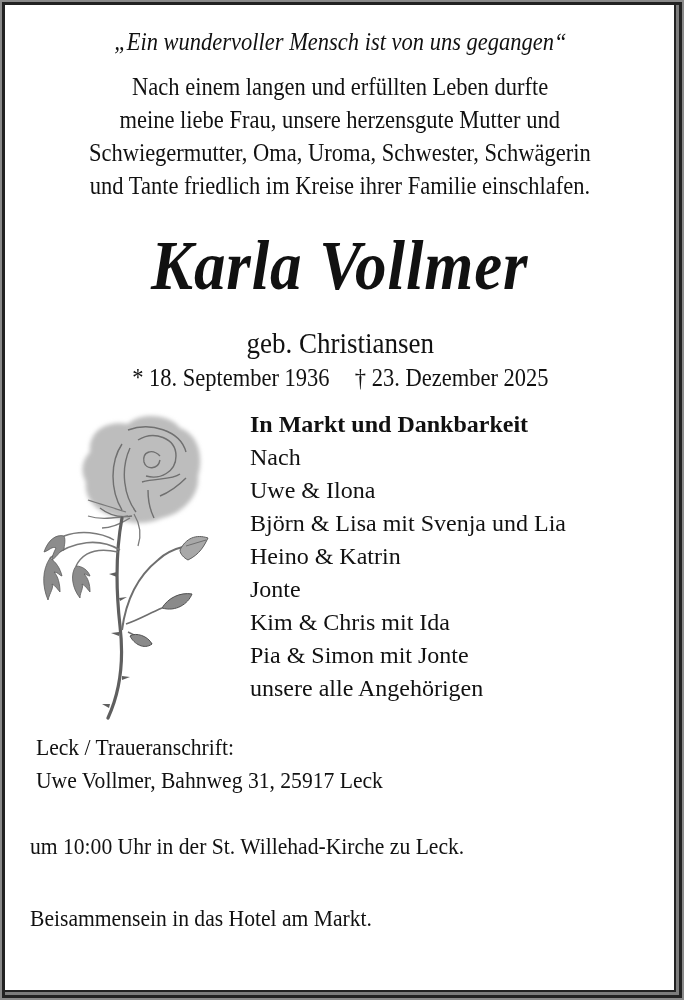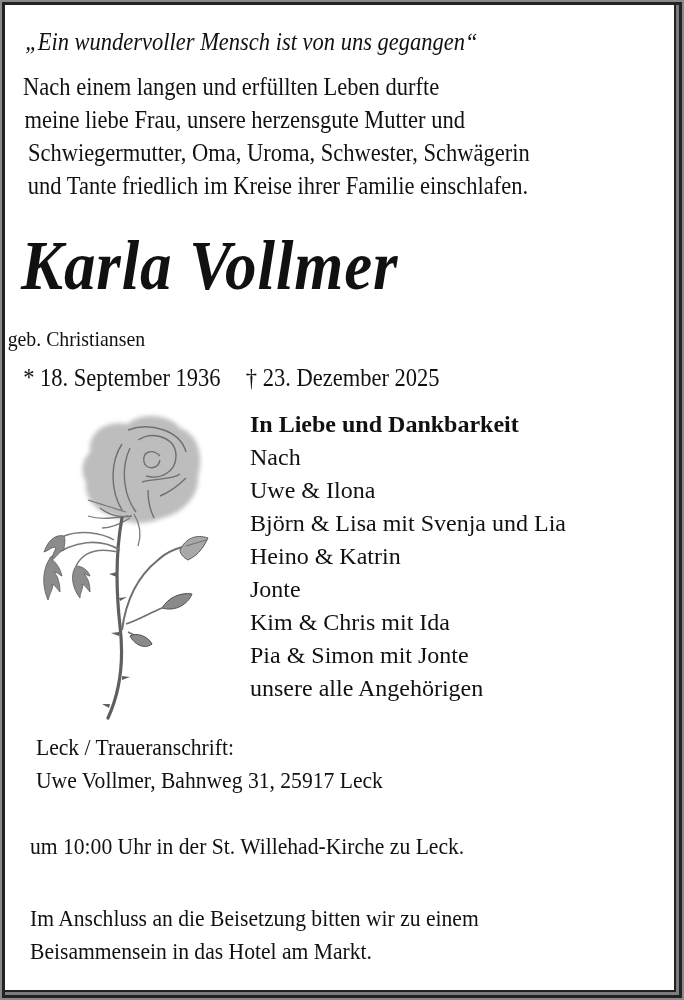--- a/index.html
+++ b/index.html
@@ -49,20 +49,21 @@
     position: absolute;
     left: 7px; top: 7px;
     width: 668px; height: 984px;
     background: #ffffff;
   }
 
   .line {
     position: absolute;
     left: 0;
     width: 680px;
+    text-align: center;
     white-space: nowrap;
   }
   .cond {
     display: inline-block;
     transform: scaleX(0.9);
     transform-origin: center;
   }
   .quote {
     top: 28px;
     font-size: 25px;
@@ -74,21 +75,21 @@
   }
   .name {
     top: 226px;
     font-size: 70px;
     font-weight: bold;
     font-style: italic;
     letter-spacing: 1px;
   }
   .maiden {
     top: 326px;
-    font-size: 22px;
+    font-size: 30px;
   }
   .dates {
     top: 364px;
     font-size: 25px;
   }
   .dates .gap { display: inline-block; width: 28px; }
 
   .family {
     position: absolute;
     left: 250px;
@@ -223,36 +224,35 @@
   <path d="M98,232 C106,236 114,240 122,244" fill="none" stroke="#6e6e6e" stroke-width="1.4"></path>
 
   <path d="M150,150 C156,138 166,134 178,138 C174,146 170,154 158,160 C154,158 150,154 150,150 Z" fill="#a8a8a8" stroke="#5f5f5f" stroke-width="1"></path>
   <path d="M156,146 L176,140" stroke="#5f5f5f" stroke-width="0.8" fill="none"></path>
 
   <path d="M132,208 C138,198 150,192 162,194 C158,204 146,212 132,208 Z" fill="#8a8a8a" stroke="#4f4f4f" stroke-width="1"></path>
   <path d="M122,244 C118,236 106,232 100,236 C104,244 114,250 122,244 Z" fill="#8a8a8a" stroke="#4f4f4f" stroke-width="1"></path>
 </svg>
 
 <div class="family">
-  <div class="heading">In Liebe und Dankbarkeit</div>
+  <div class="heading">In Markt und Dankbarkeit</div>
   <div>Nach</div>
   <div>Uwe &amp; Ilona</div>
   <div>Björn &amp; Lisa mit Svenja und Lia</div>
   <div>Heino &amp; Katrin</div>
   <div>Jonte</div>
   <div>Kim &amp; Chris mit Ida</div>
   <div>Pia &amp; Simon mit Jonte</div>
   <div>unsere alle Angehörigen</div>
 </div>
 
 <div class="left-block addr">
   <div><span class="cl">Leck / Traueranschrift:</span></div>
   <div><span class="cl">Uwe Vollmer, Bahnweg 31, 25917 Leck</span></div>
 </div>
 
 <div class="left-block service">
   <div><span class="cl">um 10:00 Uhr in der St. Willehad-Kirche zu Leck.</span></div>
 </div>
 
 <div class="left-block reception">
-  <div><span class="cl">Im Anschluss an die Beisetzung bitten wir zu einem</span></div>
   <div><span class="cl">Beisammensein in das Hotel am Markt.</span></div>
 </div>
 
 </body></html>

